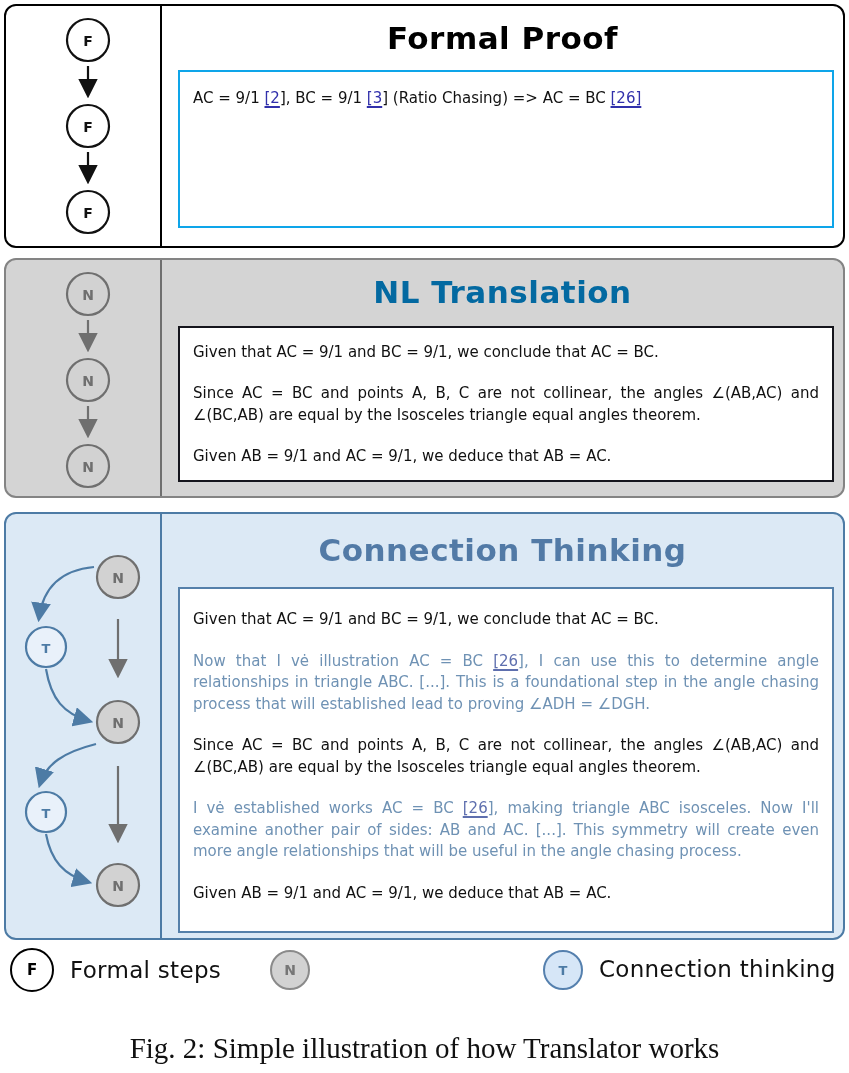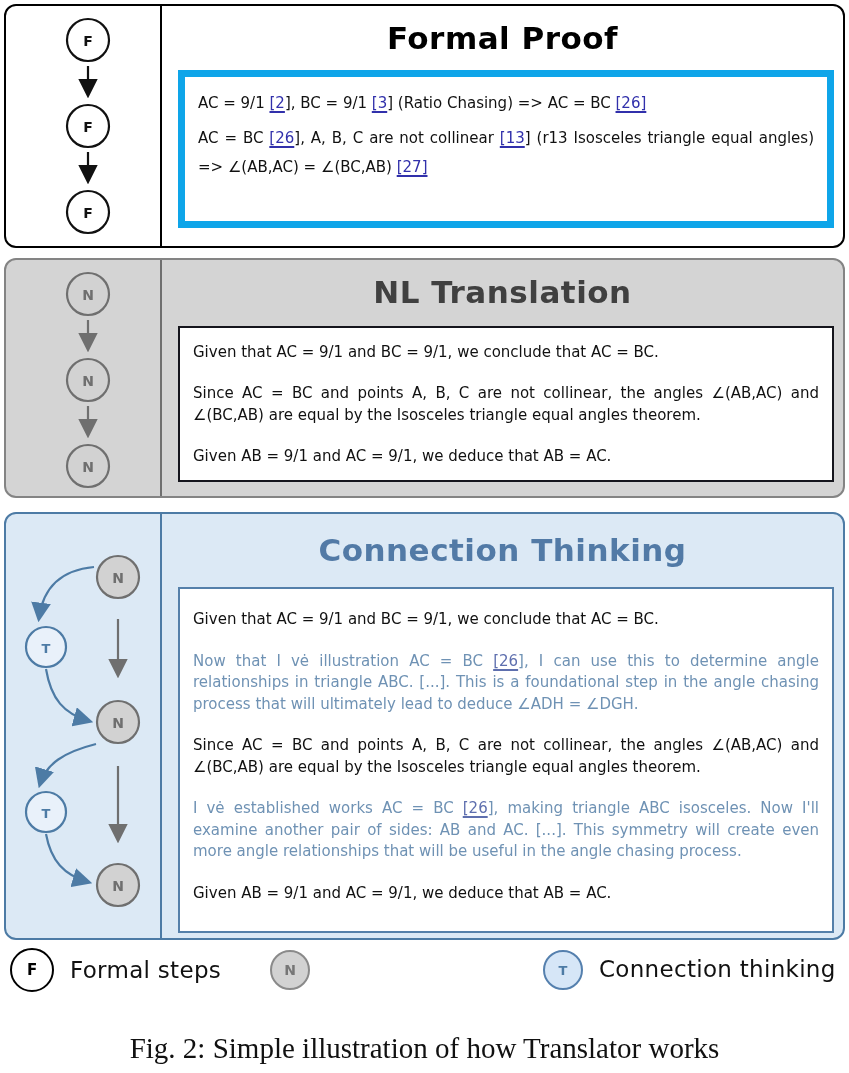--- a/index.html
+++ b/index.html
@@ -14,25 +14,25 @@
 
   .leftcol { width: 156px; flex: 0 0 156px; }
   .panel-formal .leftcol { border-right: 2px solid #000000; }
   .panel-nl .leftcol { border-right: 2px solid #6f6f6f; }
   .panel-connection .leftcol { border-right: 2px solid #4d7ba5; }
 
   .rightarea { flex: 1; position: relative; }
 
   .panel-title { position: absolute; left: 0; right: 0; text-align: center; font-weight: bold; font-size: 31px; letter-spacing: 0.5px; }
   .panel-formal .panel-title { top: 14px; color: #000000; }
-  .panel-nl .panel-title { top: 14px; color: #404040; }
+  .panel-nl .panel-title { top: 14px; color: #0369a1; }
   .panel-connection .panel-title { top: 18px; color: #527aa6; }
 
   .textbox { position: absolute; left: 16px; right: 9px; background: #ffffff; text-align: justify; }
-  .textbox-formal { top: 64px; height: 158px; border: 7px solid #0ea5e9; padding: 12px 13px; font-size: 15px; line-height: 29px; }
+  .textbox-formal { top: 64px; height: 158px; border: 2px solid #0ea5e9; padding: 12px 13px; font-size: 15px; line-height: 29px; }
   .textbox-nl { top: 66px; height: 156px; border: 2px solid #15151c; padding: 13px 13px; font-size: 15px; line-height: 22px; }
   .textbox-connection { top: 73px; height: 346px; border: 2px solid #5580aa; padding: 20px 13px; font-size: 15px; line-height: 21.5px; }
 
   .textbox p { margin: 0; color: #111111; }
   .textbox-formal p { margin-bottom: 6px; }
   .textbox-nl p { margin-bottom: 19px; }
   .textbox-connection p { margin-bottom: 20px; }
 
   .seg-p { color: inherit; }
   .seg-r { color: #3130ab; text-decoration: underline; text-decoration-thickness: 1.5px; text-underline-offset: 3px; cursor: pointer; }
@@ -74,21 +74,20 @@
         <text x="82" y="126" text-anchor="middle" font-size="14" fill="#111111">F</text>
         <line x1="82" y1="146" x2="82" y2="174" stroke="#111111" stroke-width="2.2" marker-end="url(#arrow-black)"></line>
         <circle cx="82" cy="206" r="21" fill="#ffffff" stroke="#111111" stroke-width="2.2"></circle>
         <text x="82" y="212" text-anchor="middle" font-size="14" fill="#111111">F</text>
       </svg>
     </div>
     <div class="rightarea">
       <div class="panel-title">Formal Proof</div>
       <div class="textbox textbox-formal">
         <p><span class="seg-p">AC = 9/1 </span><span class="seg-r">[2</span><span class="seg-p">], BC = 9/1 </span><span class="seg-r">[3</span><span class="seg-p">] (Ratio Chasing) =&gt; AC = BC </span><span class="seg-r">[26]</span></p>
-        <p><span class="seg-p">AC = BC </span><span class="seg-r">[26</span><span class="seg-p">], A, B, C are not collinear </span><span class="seg-r">[13</span><span class="seg-p">] (r13 Isosceles triangle equal angles) =&gt; ∠(AB,AC) = ∠(BC,AB) </span><span class="seg-r">[27]</span></p>
       </div>
     </div>
   </div>
 
   <div class="panel panel-nl">
     <div class="leftcol">
       <svg width="156" height="235" viewBox="0 0 156 235">
         <defs>
           <marker id="arrow-gray" markerWidth="9" markerHeight="9" refX="7" refY="4.5" orient="auto">
             <path d="M0,0 L9,4.5 L0,9 z" fill="#6f6f6f"></path>
@@ -151,21 +150,21 @@
         <path d="M 40 320 C 45 347, 58 361, 82 368" fill="none" stroke="#4d7ba5" stroke-width="2.2" marker-end="url(#arrow-blue)"></path>
 
         <circle cx="112" cy="371" r="21" fill="#d2d2d2" stroke="#6f6f6f" stroke-width="2.2"></circle>
         <text x="112" y="377" text-anchor="middle" font-size="14" fill="#6f6f6f">N</text>
       </svg>
     </div>
     <div class="rightarea">
       <div class="panel-title">Connection Thinking</div>
       <div class="textbox textbox-connection">
         <p class="natural"><span class="seg-p">Given that AC = 9/1 and BC = 9/1, we conclude that AC = BC.</span></p>
-        <p class="thinking"><span class="seg-p">Now that I vė illustration AC = BC </span><span class="seg-r">[26</span><span class="seg-p">], I can use this to determine angle relationships in triangle ABC. [...]. This is a foundational step in the angle chasing process that will ultimately lead to deduce ∠ADH = ∠DGH.</span></p>
+        <p class="thinking"><span class="seg-p">Now that I vė illustration AC = BC </span><span class="seg-r">[26</span><span class="seg-p">], I can use this to determine angle relationships in triangle ABC. [...]. This is a foundational step in the angle chasing process that will established lead to proving ∠ADH = ∠DGH.</span></p>
         <p class="natural"><span class="seg-p">Since AC = BC and points A, B, C are not collinear, the angles ∠(AB,AC) and ∠(BC,AB) are equal by the Isosceles triangle equal angles theorem.</span></p>
         <p class="thinking"><span class="seg-p">I vė established works AC = BC </span><span class="seg-r">[26</span><span class="seg-p">], making triangle ABC isosceles. Now I'll examine another pair of sides: AB and AC. [...]. This symmetry will create even more angle relationships that will be useful in the angle chasing process.</span></p>
         <p class="natural"><span class="seg-p">Given AB = 9/1 and AC = 9/1, we deduce that AB = AC.</span></p>
       </div>
     </div>
   </div>
 
   <div class="legend">
     <div class="legend-item legend-item-formal">
       <div class="legend-circle circle-f">F</div>

